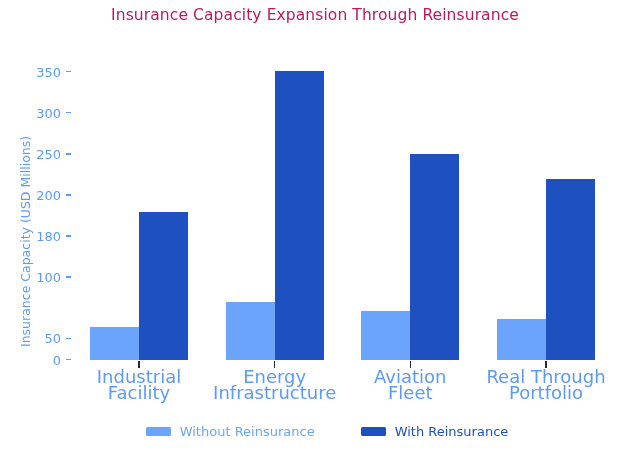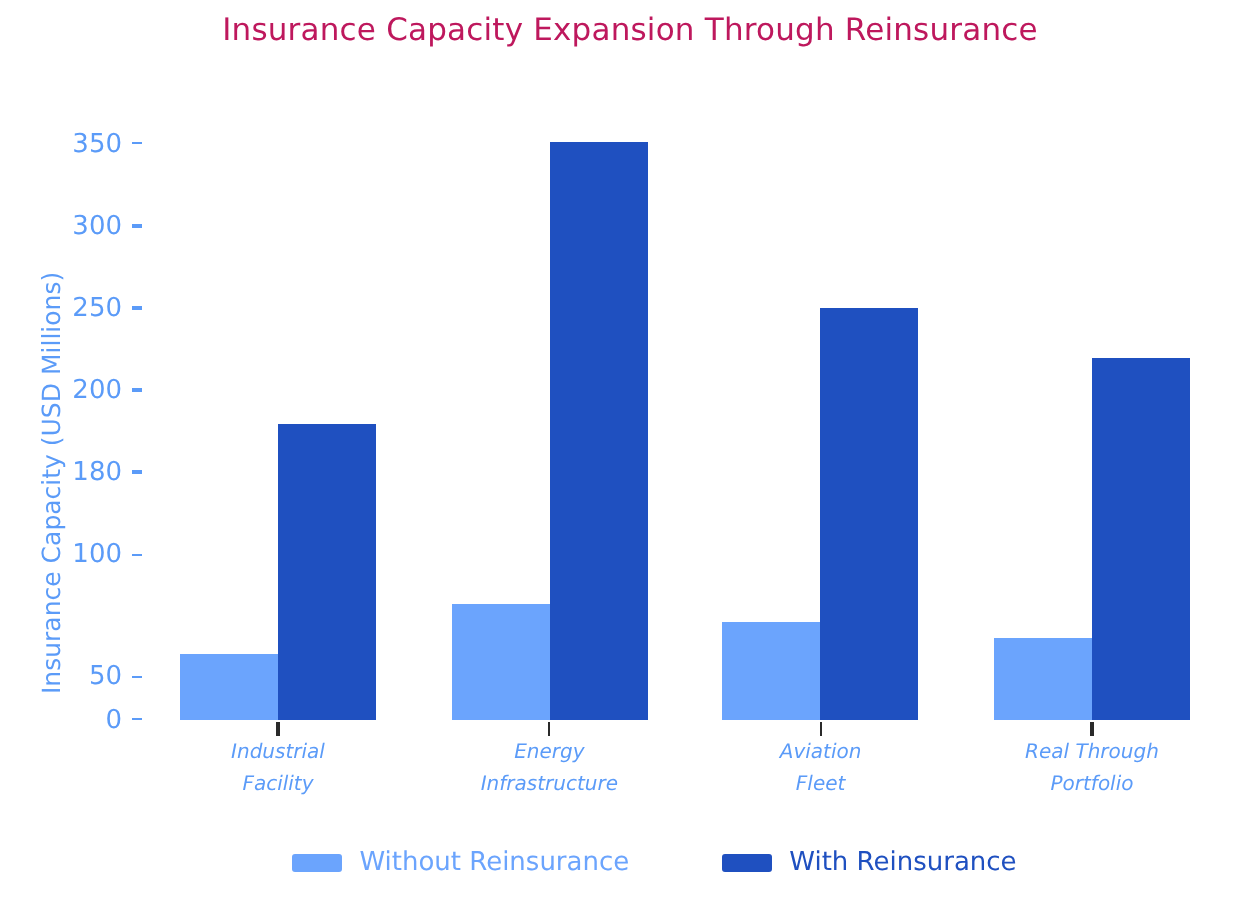--- a/index.html
+++ b/index.html
@@ -98,26 +98,25 @@
     position: absolute;
     top: 361px;
     width: 1.6px;
     height: 7px;
     background: #2a2a2a;
   }
   .x-tick-label {
     position: absolute;
     top: 369px;
     text-align: center;
-    font-size: 10px;
+    font-size: 18px;
     line-height: 16px;
     color: #5b9bf8;
     white-space: nowrap;
     transform: translateX(-50%);
-    font-style: italic;
   }
 
   
   .legend {
     position: absolute;
     left: 0;
     top: 424px;
     width: 630px;
     display: flex;
     justify-content: center;

